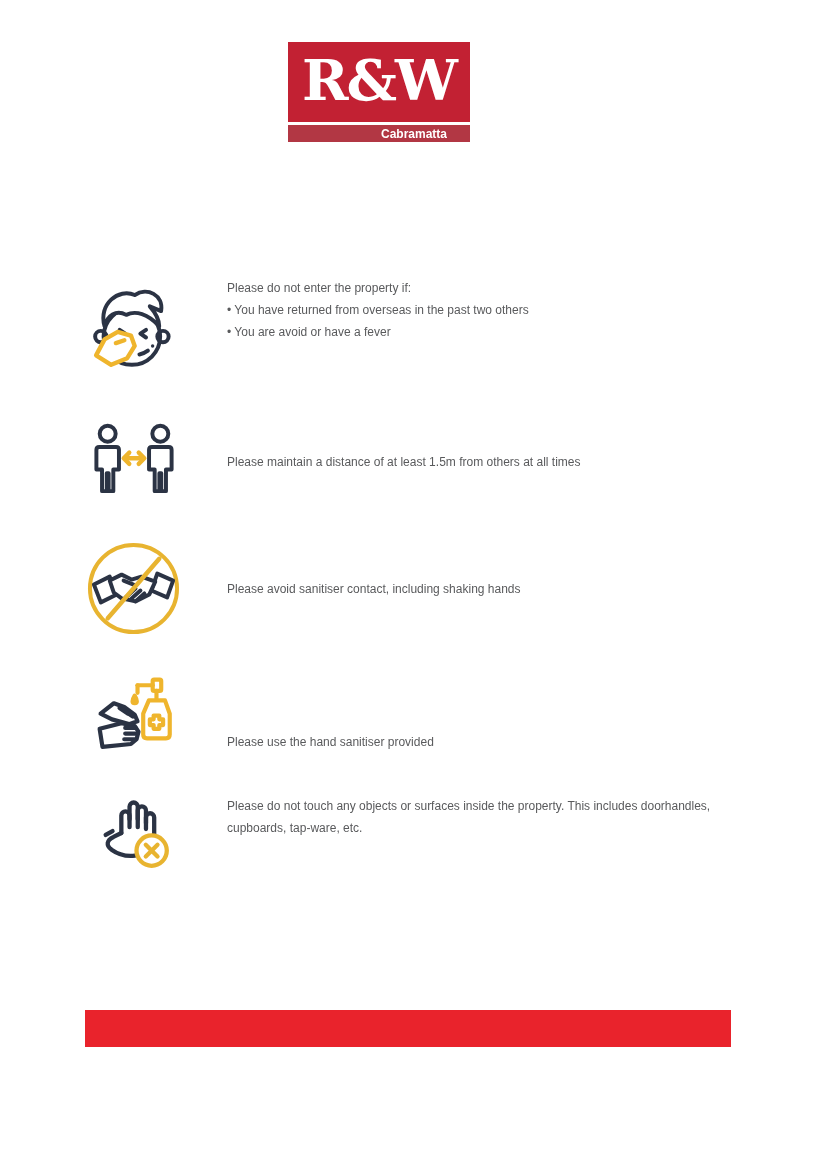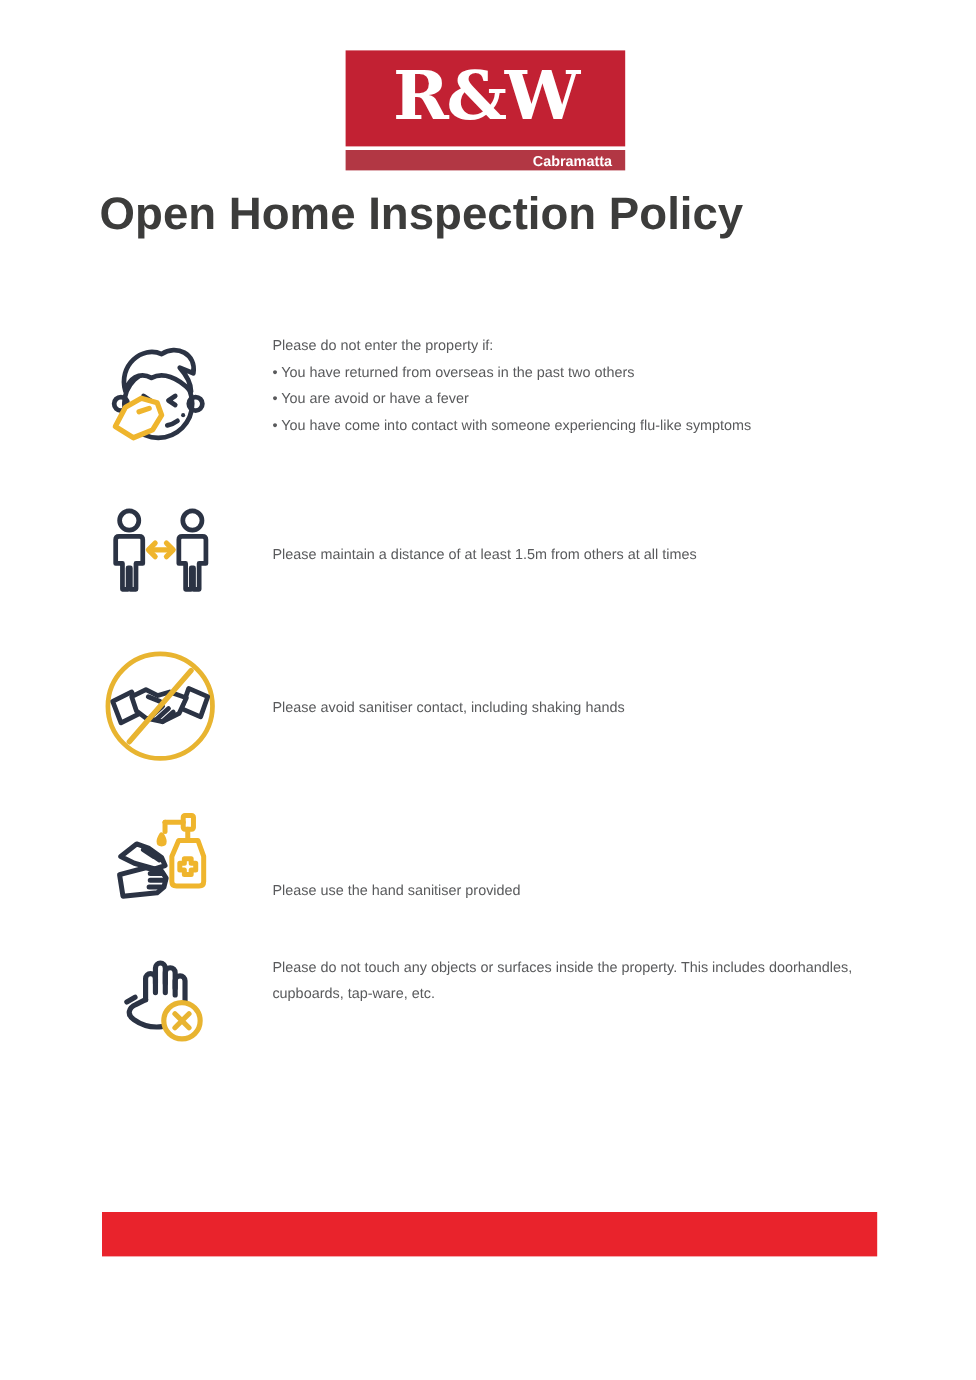--- a/index.html
+++ b/index.html
@@ -6,34 +6,34 @@
   html, body { background: #ffffff; }
   .page {
     position: relative;
     width: 813px;
     height: 1150px;
     background: #ffffff;
     font-family: "Liberation Sans", sans-serif;
     overflow: hidden;
   }
   
-  .logo { position: absolute; left: 288px; top: 42px; width: 233px; }
+  .logo { position: absolute; left: 288px; top: 42px; width: 182px; }
   .logo-main {
     height: 80px; background: #C22133;
     display: flex; align-items: center; justify-content: center;
   }
   .logo-brand {
     font-family: "DejaVu Serif", serif;
     font-weight: bold; font-size: 56px; color: #ffffff;
     letter-spacing: -2px; line-height: 1; padding-bottom: 4px;
   }
   .logo-strip {
     margin-top: 3px; height: 17px; background: #B23744;
     display: flex; align-items: center; justify-content: flex-end;
-    padding-right: 11px;
+    padding-right: 23px;
   }
   .logo-office {
     color: #ffffff; font-weight: bold; font-size: 12px; line-height: 1;
   }
   
   .page-title {
     position: absolute; left: 83px; top: 158px;
     font-size: 38px; line-height: 1.15; color: #3C3C3B;
     letter-spacing: 0px; white-space: nowrap;
   }
@@ -67,21 +67,20 @@
 
   <div class="logo">
     <div class="logo-main">
       <span class="logo-brand">R&amp;W</span>
     </div>
     <div class="logo-strip">
       <span class="logo-office">Cabramatta</span>
     </div>
   </div>
 
-  <h1 class="page-title">Open Home Inspection Policy</h1>
 
   <div class="rule-icon icon-1">
     <svg viewBox="0 0 96 104" xmlns="http://www.w3.org/2000/svg">
       <g fill="none" stroke="#2B3344" stroke-width="4.2" stroke-linecap="round" stroke-linejoin="round">
         <circle cx="17" cy="60" r="6"></circle>
         <circle cx="83" cy="60" r="6"></circle>
         <circle cx="50" cy="60" r="30"></circle>
         <path d="M21,49 C14,26 36,8 53,16 C66,7 84,16 81,33 L69,28 C76,36 79,43 79,49 C67,36 54,32 44,37 C33,31 24,38 21,49 Z" fill="#ffffff"></path>
         <polyline points="37,53 43,57 37,61"></polyline>
         <polyline points="65,53 59,57 65,61"></polyline>
@@ -91,21 +90,20 @@
       <g fill="#ffffff" stroke="#EFB52D" stroke-width="4.6" stroke-linecap="round" stroke-linejoin="round">
         <path d="M12,80 L21,63 L35,55 L49,59 L53,70 L45,83 L28,90 Z"></path>
         <path d="M33,67 L42,64" fill="none"></path>
       </g>
     </svg>
   </div>
   <div class="rule-text text-1">
     <div>Please do not enter the property if:</div>
     <div>• You have returned from overseas in the past two others</div>
     <div>• You are avoid or have a fever</div>
-    <div>• You have come into contact with someone experiencing flu-like symptoms</div>
   </div>
 
   <div class="rule-icon icon-2">
     <svg viewBox="0 0 100 86" xmlns="http://www.w3.org/2000/svg">
       <g fill="none" stroke="#2B3344" stroke-width="4.2" stroke-linecap="round" stroke-linejoin="round">
         <circle cx="22" cy="13" r="8.5"></circle>
         <path d="M13,27 H31 Q34,27 34,30 V51 H28 V74 H23 V55 H21 V74 H16 V51 H10 V30 Q10,27 13,27 Z"></path>
         <circle cx="78" cy="13" r="8.5"></circle>
         <path d="M69,27 H87 Q90,27 90,30 V51 H84 V74 H79 V55 H77 V74 H72 V51 H66 V30 Q66,27 69,27 Z"></path>
       </g>

